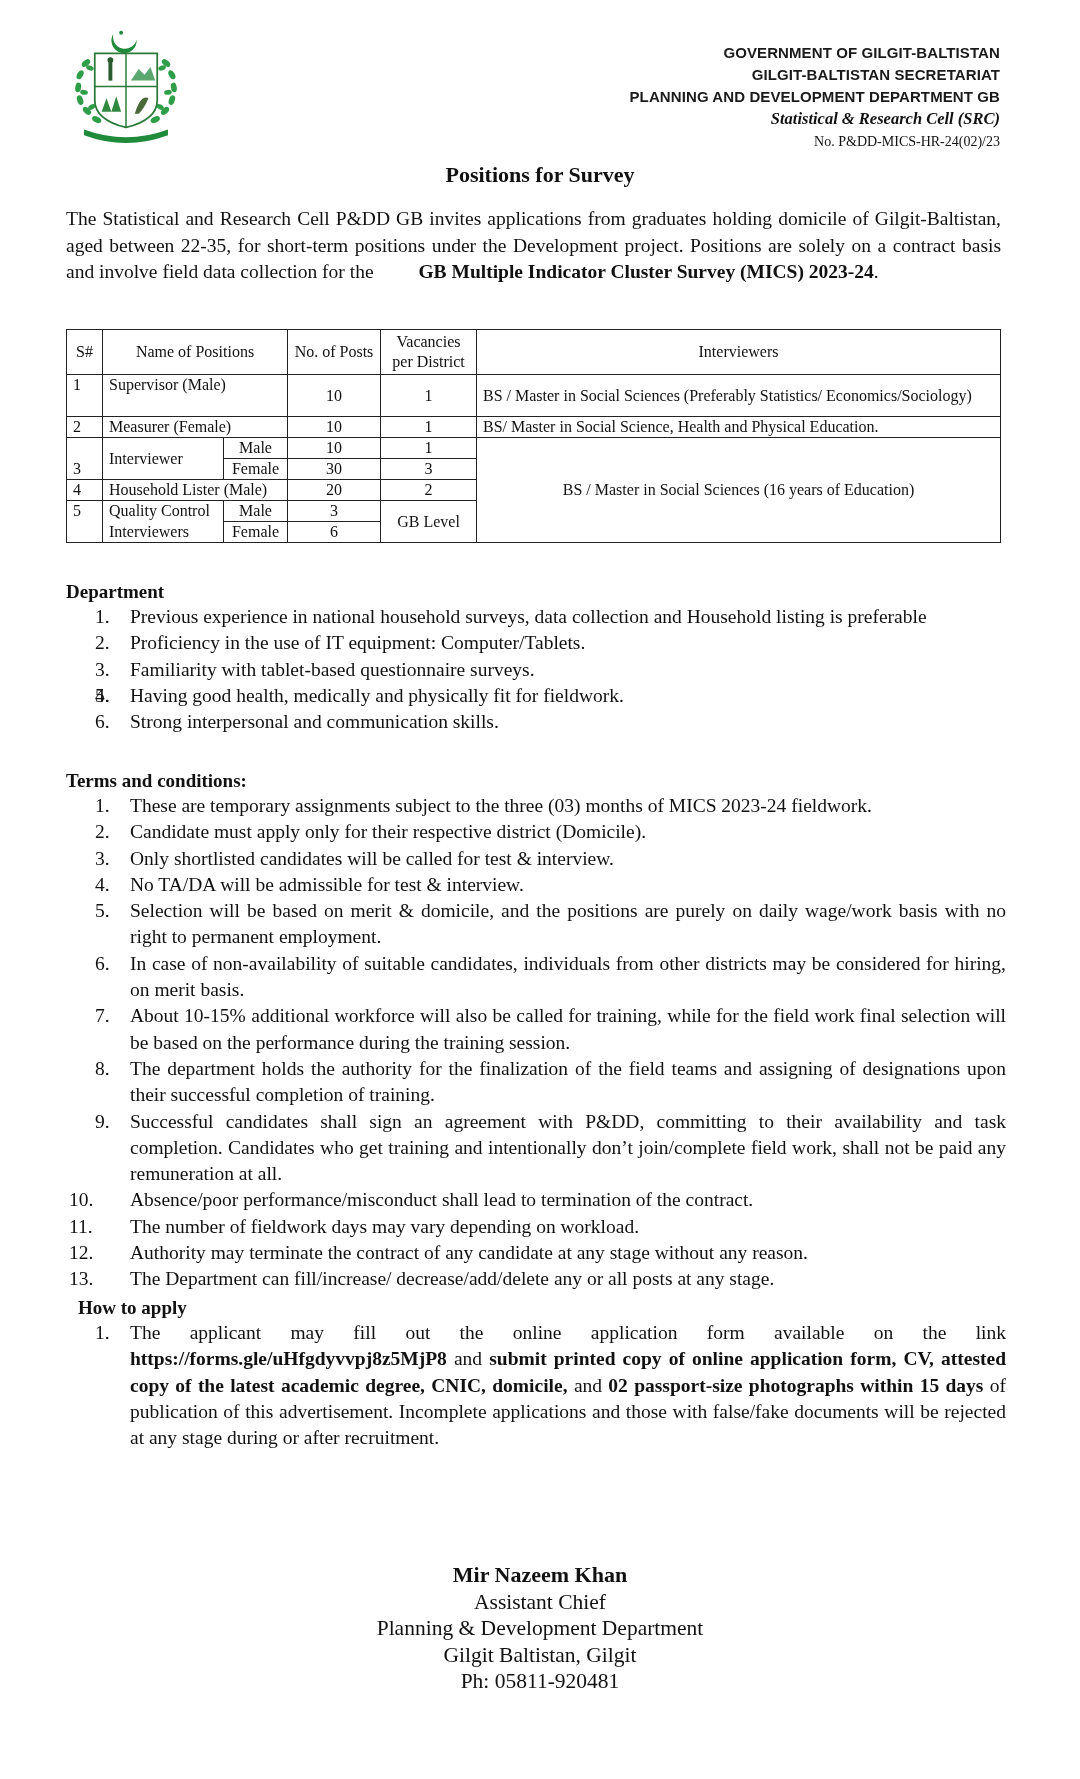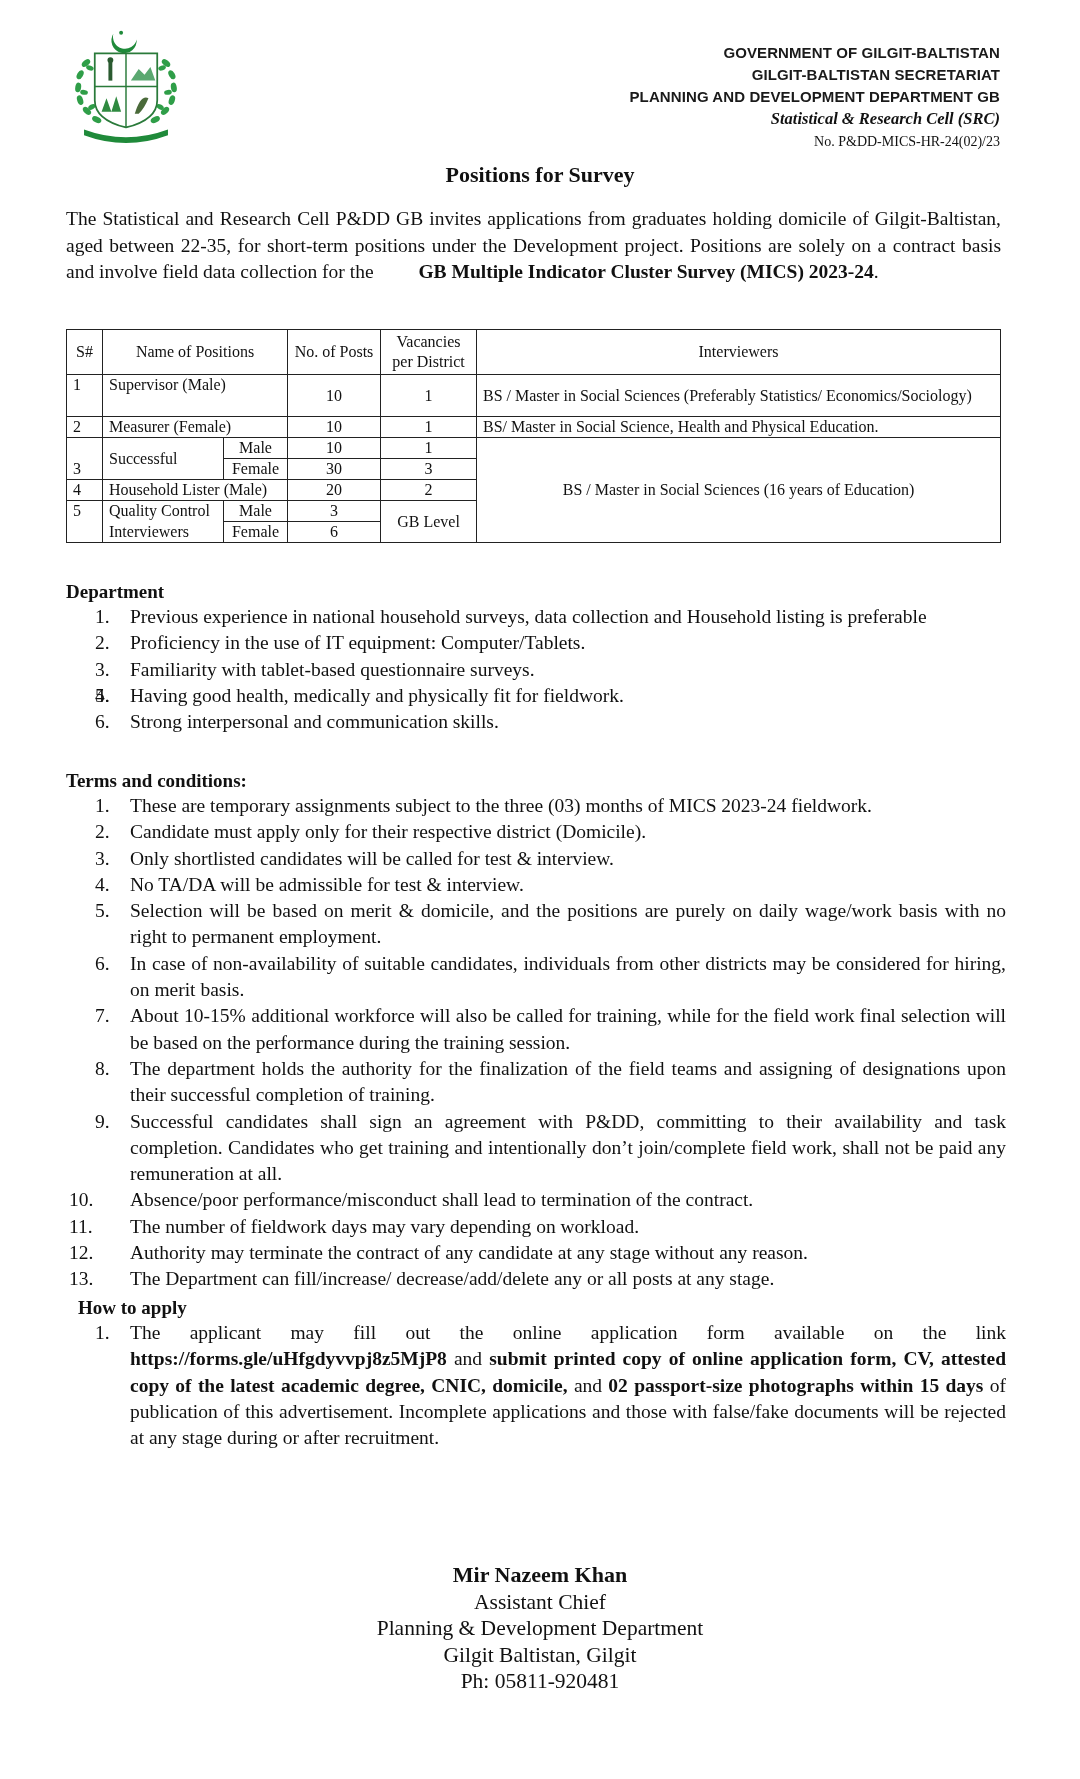--- a/index.html
+++ b/index.html
@@ -144,21 +144,21 @@
   </tr>
   <tr style="height:20px">
     <td>2</td>
     <td colspan="2">Measurer (Female)</td>
     <td class="c">10</td>
     <td class="c">1</td>
     <td style="white-space:nowrap">BS/ Master in Social Science, Health and Physical Education.</td>
   </tr>
   <tr style="height:20px">
     <td rowspan="2" style="vertical-align:bottom">3</td>
-    <td rowspan="2">Successful</td>
+    <td rowspan="2">Interviewer</td>
     <td class="c">Male</td>
     <td class="c">10</td>
     <td class="c">1</td>
     <td rowspan="5" class="c">BS / Master in Social Sciences (16 years of Education)</td>
   </tr>
   <tr style="height:20px">
     <td class="c">Female</td>
     <td class="c">30</td>
     <td class="c">3</td>
   </tr>

